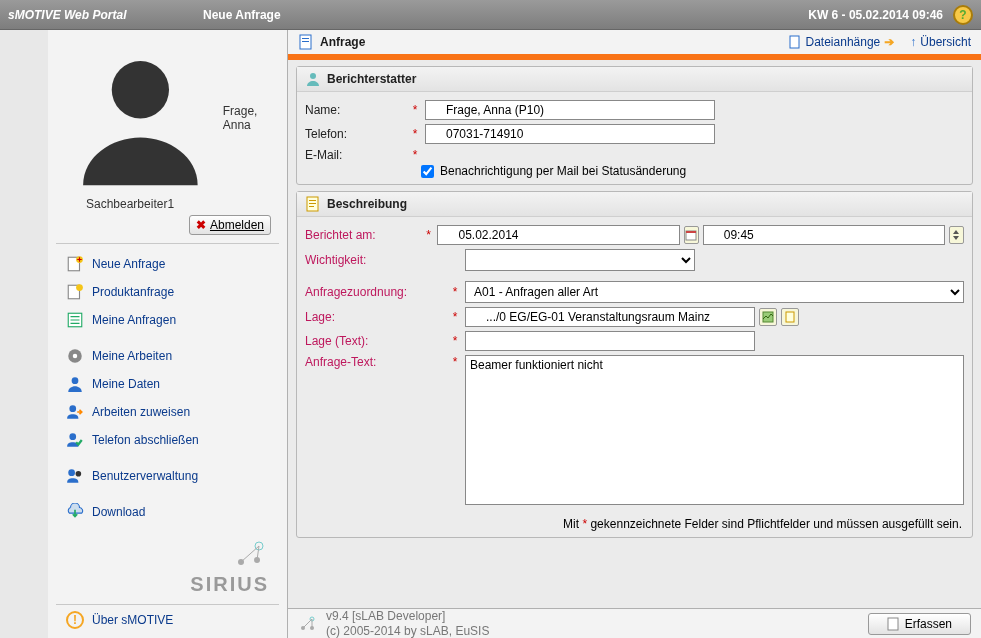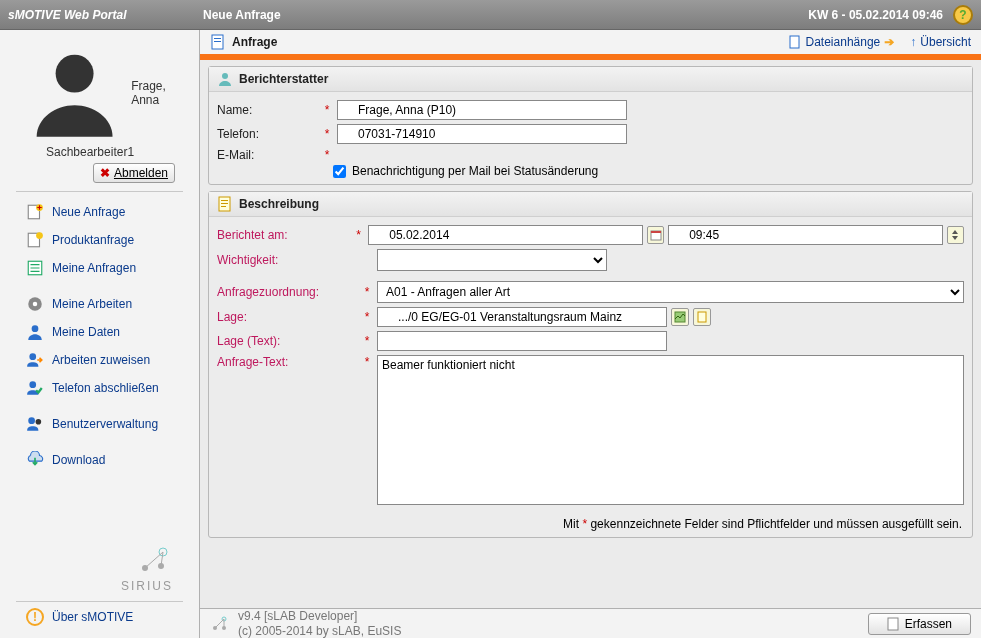--- a/index.html
+++ b/index.html
@@ -9,38 +9,38 @@
 
 
 .topbar { display: flex; align-items: center; height: 30px; background: linear-gradient(#9a9a9a,#7d7d7d); color: #fff; padding: 0 8px; font-size: 14px; border-bottom: 1px solid #666; }
 .topbar .portal { font-weight: bold; font-style: italic; width: 195px; }
 .topbar .title { flex: 1; font-weight: bold; }
 .topbar .dateinfo { margin-right: 10px; font-weight: bold; }
 .help-icon { width: 20px; height: 20px; border-radius: 50%; background: #f7c948; border: 2px solid #a97c0a; color: #5a3; display:flex; align-items:center; justify-content:center; font-weight:bold; }
 
 
 .body { flex:1; display:flex; min-height:0; }
-.sidebar { width:200px; background:#f3f3f3; border-right:1px solid #b0b0b0; display:flex; flex-direction:column; padding:6px 16px; }
+.sidebar { width:240px; background:#f3f3f3; border-right:1px solid #b0b0b0; display:flex; flex-direction:column; padding:6px 8px;margin-left:48px; }
 .main { flex:1; display:flex; flex-direction:column; background:#ebebeb; min-width:0;}
 
 
 .userbox { padding: 4px 8px 8px 8px; border-bottom: 1px solid #c8c8c8;}
 .userbox .line { display:flex; align-items:center; gap:6px; color:#333; padding:2px 0;}
 .userbox .role { margin-left:22px; color:#333;}
 .btn-logout { float:right; margin-top:4px; font-size:11px; padding:2px 6px; border:1px solid #999; background:linear-gradient(#fff,#e3e3e3); border-radius:3px; cursor:pointer; display:flex; align-items:center; gap:4px;}
 .btn-logout .x { color:#c00; font-weight:bold; }
 
 
 .nav { padding: 6px 0; }
 .nav-item { display:flex; align-items:center; gap:8px; padding:5px 10px; color:#0a3a8c; cursor:pointer; }
 .nav-sep { height:8px; }
 .nav .icon { width:18px; height:18px; flex:0 0 18px; }
 
 .sidebar-footer { margin-top:auto; text-align:right; padding:8px 10px; }
-.sirius { font-size:12px; color:#9a9a9a; letter-spacing:2px; font-weight:normal;}
+.sirius { font-size:20px; color:#9a9a9a; letter-spacing:2px; font-weight:bold;}
 .about { display:flex; align-items:center; gap:8px; padding:6px 10px; border-top:1px solid #c8c8c8; color:#0a3a8c; cursor:pointer;}
 
 
 .toolbar { display:flex; align-items:center; padding:4px 10px; background:#f3f3f3; border-bottom:6px solid #f97316;}
 .toolbar .title { display:flex; align-items:center; gap:6px; font-weight:bold; color:#1b1b1b; }
 .toolbar .right { margin-left:auto; display:flex; gap:16px; }
 .linkbtn { color:#0a3a8c; cursor:pointer; display:flex; align-items:center; gap:4px;}
 
 .formarea { flex:1; overflow:auto; padding:6px 8px; }
 .panel { border:1px solid #b8b8b8; border-radius:3px; background:#ececec; margin-bottom:6px; }

